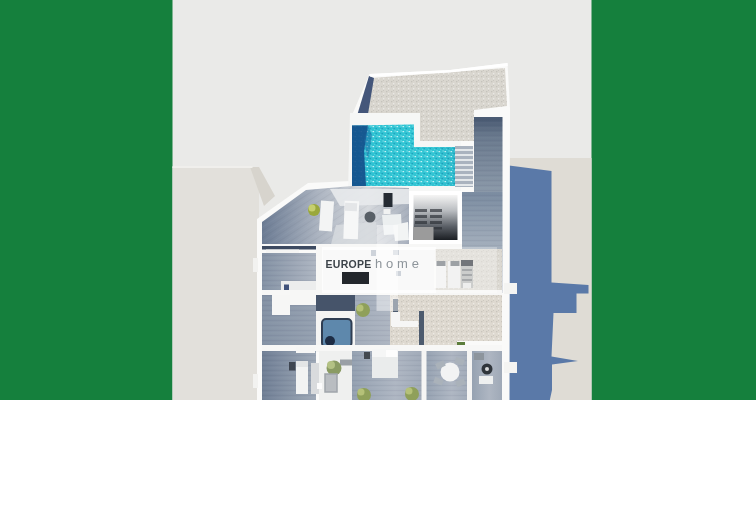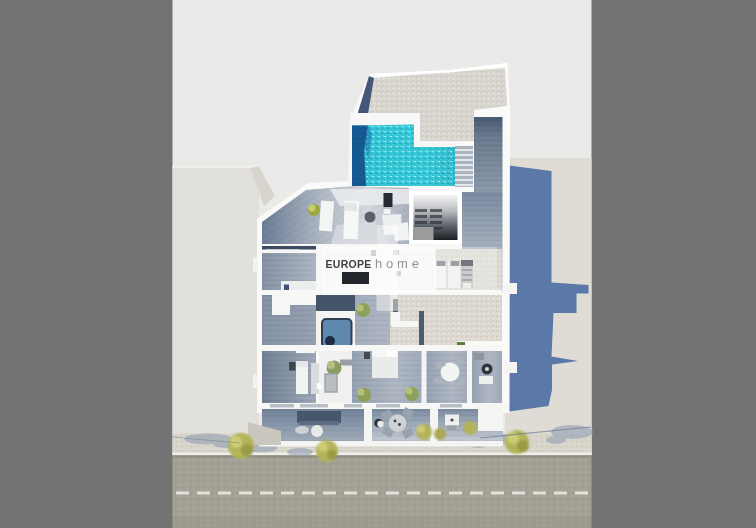--- a/index.html
+++ b/index.html
@@ -1,16 +1,16 @@
 <!DOCTYPE html>
 <html><head>
 <meta charset="utf-8">
 <style>
   html,body{margin:0;padding:0;background:#ffffff;}
-  #stage{position:relative;width:756px;height:528px;overflow:hidden;background:#737373;
+  #stage{position:relative;width:756px;height:400px;overflow:hidden;background:#15803d;
          font-family:"Liberation Sans", sans-serif;text-align:right;}
   svg{position:absolute;top:0;left:0;}
 </style>
 </head>
 <body>
 <div id="stage">
 <svg width="756" height="528" viewBox="0 0 756 528">
 <defs>
   <pattern id="speck" width="5" height="5" patternUnits="userSpaceOnUse">
     <rect width="5" height="5" fill="none"></rect>

